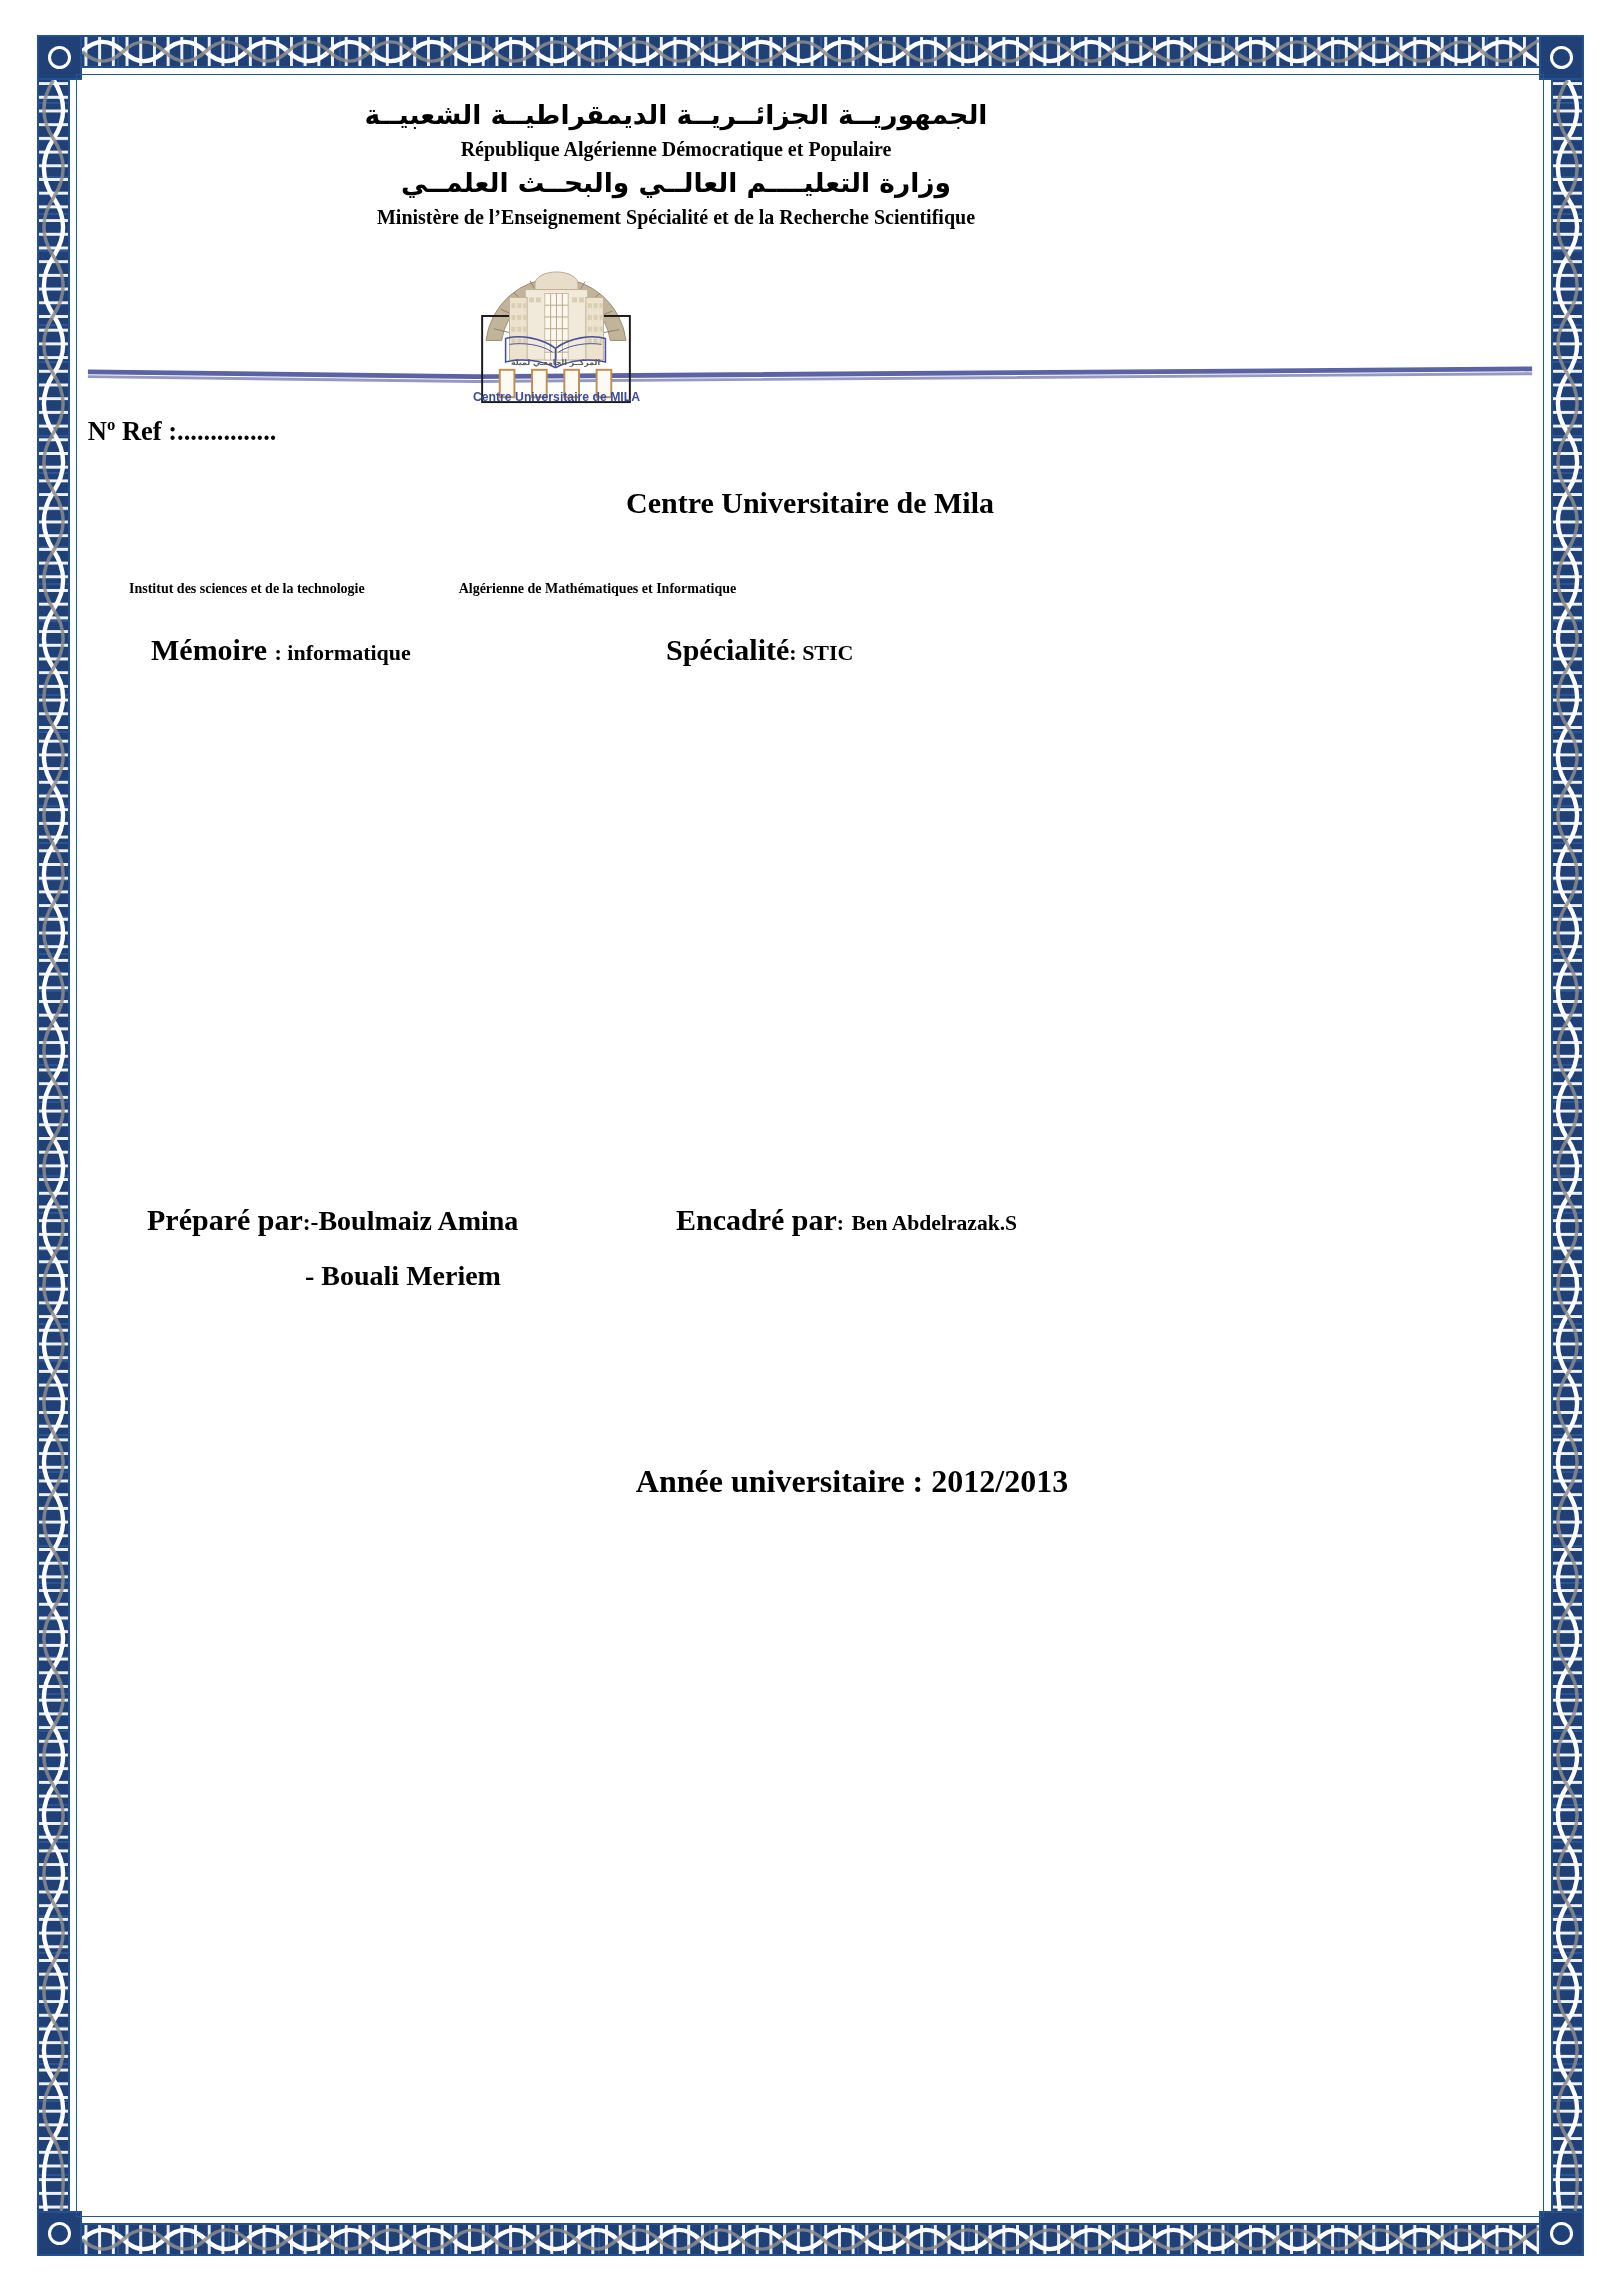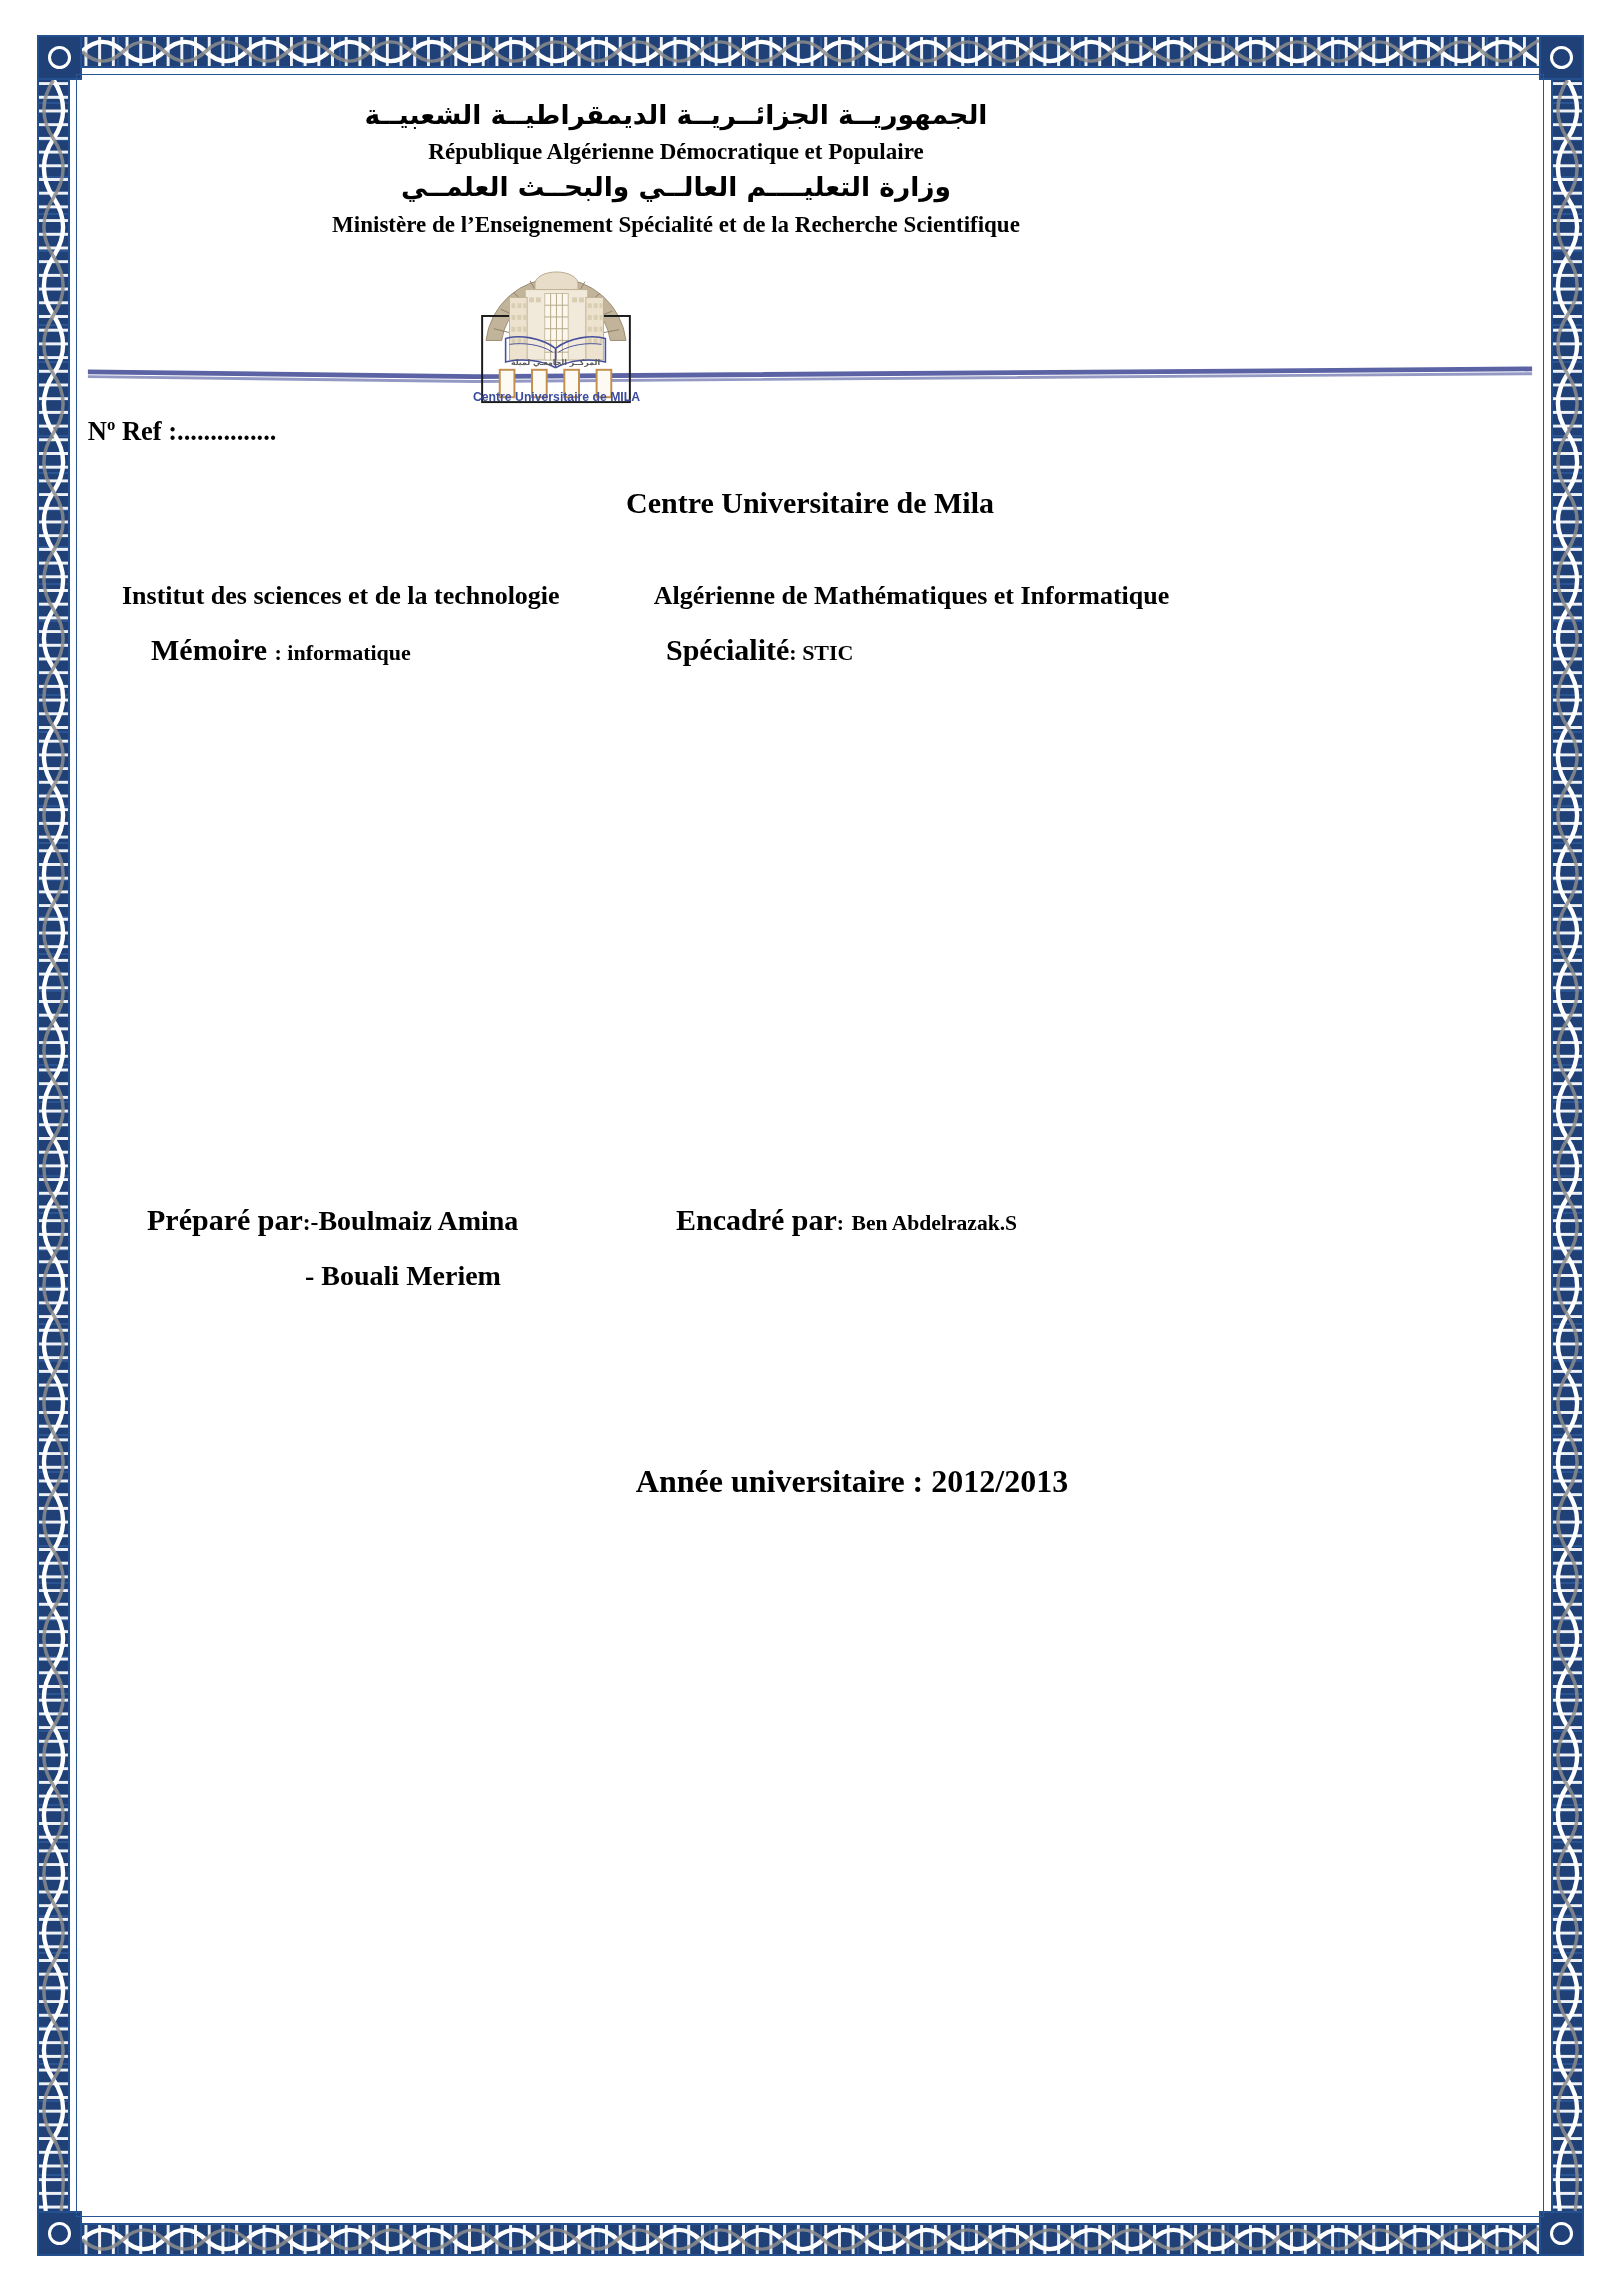--- a/index.html
+++ b/index.html
@@ -102,21 +102,21 @@
     font-weight:bold;
     font-size:26.5px;
     letter-spacing:0px;
     color:#000;
     line-height:1.45;
     direction:rtl;
   }
   .hdr .fr{
     font-family:"Liberation Serif", serif;
     font-weight:bold;
-    font-size:23px;
+    font-size:20px;
     color:#000;
     line-height:1.45;
     margin-top:1px;
   }
 
   
   .divider{
     position:absolute;
     left:0px;top:290px;
     width:1464px;height:29px;
@@ -147,26 +147,26 @@
     left:0;top:410px;width:1464px;
     text-align:center;
     font-family:"Liberation Serif", serif;
     font-weight:bold;
     font-size:30px;
     color:#000;
   }
 
   .row-inst{
     position:absolute;
-    left:9px;top:505px;width:1464px;
+    left:16px;top:505px;width:1464px;
     display:flex;
     justify-content:flex-start;
     font-family:"Liberation Serif", serif;
     font-weight:bold;
-    font-size:26px;
+    font-size:14px;
     color:#000;
   }
   .row-inst .c1{margin-left:35px;}
   .row-inst .c2{margin-left:94px;}
 
   .row-fil{
     position:absolute;
     left:0;top:557px;width:1464px;
     font-family:"Liberation Serif", serif;
     color:#000;

